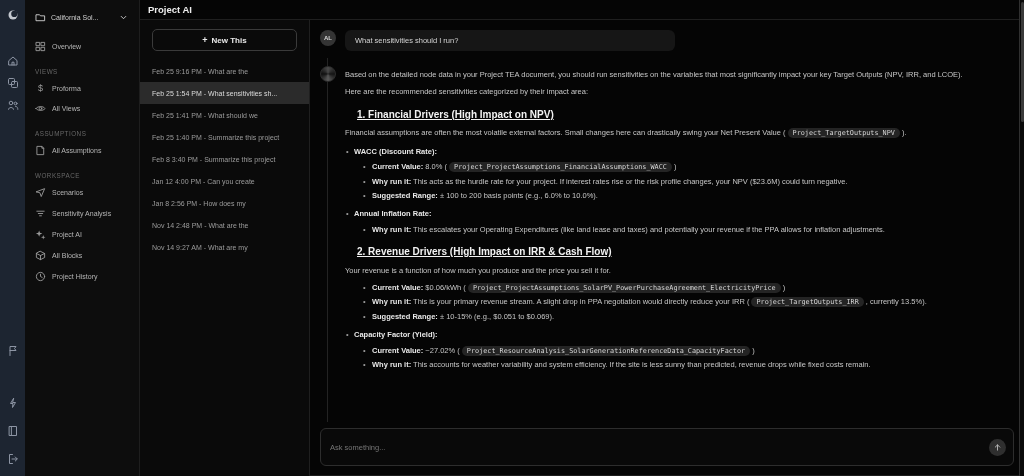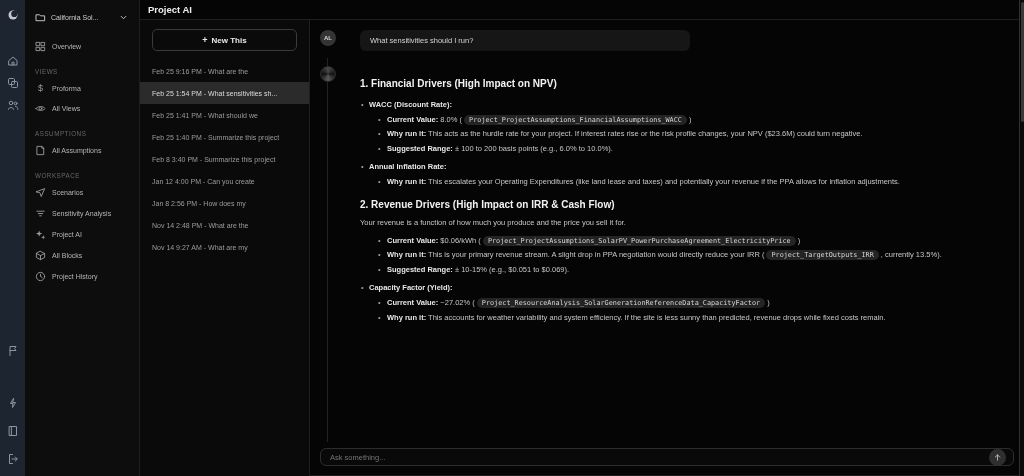--- a/index.html
+++ b/index.html
@@ -36,39 +36,39 @@
   .new-chat-btn { margin:0 12px 9px; height:22px; border:1px solid #3a3a3a; border-radius:5px; background:transparent; display:flex; align-items:center; justify-content:center; gap:4px; color:#e9e9e9; font-size:8px; font-weight:bold; cursor:pointer; }
   .plus-glyph { font-size:9px; font-weight:bold; }
   .chat-list { flex:1; overflow:hidden; }
   .chat-item { padding:7.5px 12px; font-size:7px; color:#9c9c9c; white-space:nowrap; overflow:hidden; text-overflow:ellipsis; cursor:pointer; }
   .chat-item.selected { background:#2b2b2b; color:#dcdcdc; }
 
   
   .main { flex:1; display:flex; flex-direction:column; min-width:0; position:relative; border-bottom:1px solid #1c1c1c; }
   .conversation { flex:1; min-height:0; overflow:hidden; position:relative; padding:10px 14px 0 10px; }
   .thread-line { position:absolute; left:17px; top:38px; bottom:0; width:1px; background:#232323; }
-  .msg-row { display:flex; gap:24px; position:relative; }
+  .msg-row { display:flex; gap:9px; position:relative; }
   .avatar { width:16px; height:16px; border-radius:50%; flex-shrink:0; display:flex; align-items:center; justify-content:center; z-index:1; }
   .avatar-user { background:#343434; color:#d8d8d8; font-size:6px; font-weight:bold; }
   .avatar-ai { background:conic-gradient(#4a4a4a,#141414,#5a5a5a,#101010,#4a4a4a); border:1px solid #2c2c2c; }
   .bubble { background:#161616; border-radius:6px; padding:6px 10px; font-size:7.5px; color:#d4d4d4; width:330px; }
   .ai-row { margin-top:15px; }
   .ai-content { flex:1; min-width:0; font-size:7.5px; color:#c7c7c7; line-height:1.25; padding-right:8px; }
   .blk-p { margin:4px 0 8px; }
-  .blk-h { font-size:10px; font-weight:bold; color:#f2f2f2; margin:12px 0 7px; }
+  .blk-h { font-size:10px; font-weight:bold; color:#f2f2f2; margin:12px 12px 7px;text-decoration:underline; }
   .blk-li1 { margin:9px 0 6px; padding-left:9px; position:relative; font-weight:normal; color:#e4e4e4; }
   .blk-li2 { margin:5px 0; padding-left:27px; position:relative; }
   .blk-li1::before, .blk-li2::before { content:"•"; position:absolute; color:#9a9a9a; }
   .blk-li1::before { left:1px; }
   .blk-li2::before { left:18px; }
   .blk strong { color:#e8e8e8; }
   .chip { background:#242424; border-radius:7px; padding:1px 5px; font-family:"DejaVu Sans Mono",monospace; font-size:6.8px; color:#d6d6d6; white-space:nowrap; }
 
   
-  .composer { margin:6px 10px 9px; height:18px; flex-shrink:0; border:1px solid #2d2d2d; border-radius:6px; display:flex; align-items:center; padding:0 7px 0 9px; background:#090909; }
+  .composer { margin:6px 10px 9px; height:38px; flex-shrink:0; border:1px solid #2d2d2d; border-radius:6px; display:flex; align-items:center; padding:0 7px 0 9px; background:#090909; }
   .composer input { flex:1; background:transparent; border:none; outline:none; color:#cccccc; font-size:7.5px; font-family:"Liberation Sans",sans-serif; }
   .composer input::placeholder { color:#767676; }
   .send-btn { width:17px; height:17px; border-radius:50%; background:#2f2f2f; border:none; color:#b5b5b5; display:flex; align-items:center; justify-content:center; cursor:pointer; flex-shrink:0; }
   .send-btn svg { width:9px; height:9px; stroke:currentColor; fill:none; stroke-width:1.3; stroke-linecap:round; stroke-linejoin:round; }
 
   .scrollbar { position:absolute; right:0; top:0; bottom:0; width:5px; border-left:1px solid #303030; background:#0a0a0a; }
   .scroll-thumb { position:absolute; left:1px; top:2px; width:3px; height:120px; border-radius:2px; background:#3a3a3a; }
 </style>
 </head>
 <body>
@@ -277,21 +277,24 @@
           <div class="thread-line"></div>
 
           <div class="msg-row">
             <div class="avatar avatar-user">AL</div>
             <div class="bubble">What sensitivities should I run?</div>
           </div>
 
           <div class="msg-row ai-row">
             <div class="avatar avatar-ai"></div>
             <div class="ai-content" id="ai-content">
+                <div class="blk blk-p">Based on the detailed node data in your Project TEA document, you should run sensitivities on the variables that most significantly impact your key Target Outputs (NPV, IRR, and LCOE).</div>
+                <div class="blk blk-p">Here are the recommended sensitivities categorized by their impact area:</div>
                 <div class="blk blk-h">1. Financial Drivers (High Impact on NPV)</div>
+                <div class="blk blk-p">Financial assumptions are often the most volatile external factors. Small changes here can drastically swing your Net Present Value ( <code class="chip">Project_TargetOutputs_NPV</code> ).</div>
                 <div class="blk blk-li1"><strong>WACC (Discount Rate):</strong></div>
                 <div class="blk blk-li2"><strong>Current Value:</strong> 8.0% ( <code class="chip">Project_ProjectAssumptions_FinancialAssumptions_WACC</code> )</div>
                 <div class="blk blk-li2"><strong>Why run it:</strong> This acts as the hurdle rate for your project. If interest rates rise or the risk profile changes, your NPV ($23.6M) could turn negative.</div>
                 <div class="blk blk-li2"><strong>Suggested Range:</strong> ± 100 to 200 basis points (e.g., 6.0% to 10.0%).</div>
                 <div class="blk blk-li1"><strong>Annual Inflation Rate:</strong></div>
                 <div class="blk blk-li2"><strong>Why run it:</strong> This escalates your Operating Expenditures (like land lease and taxes) and potentially your revenue if the PPA allows for inflation adjustments.</div>
                 <div class="blk blk-h">2. Revenue Drivers (High Impact on IRR &amp; Cash Flow)</div>
                 <div class="blk blk-p">Your revenue is a function of how much you produce and the price you sell it for.</div>
                 <div class="blk blk-li2"><strong>Current Value:</strong> $0.06/kWh ( <code class="chip">Project_ProjectAssumptions_SolarPV_PowerPurchaseAgreement_ElectricityPrice</code> )</div>
                 <div class="blk blk-li2"><strong>Why run it:</strong> This is your primary revenue stream. A slight drop in PPA negotiation would directly reduce your IRR ( <code class="chip">Project_TargetOutputs_IRR</code> , currently 13.5%).</div>

